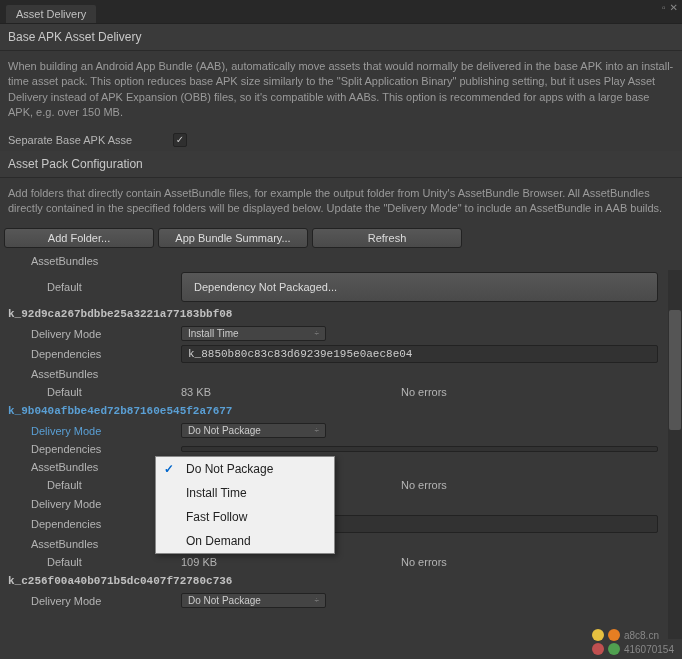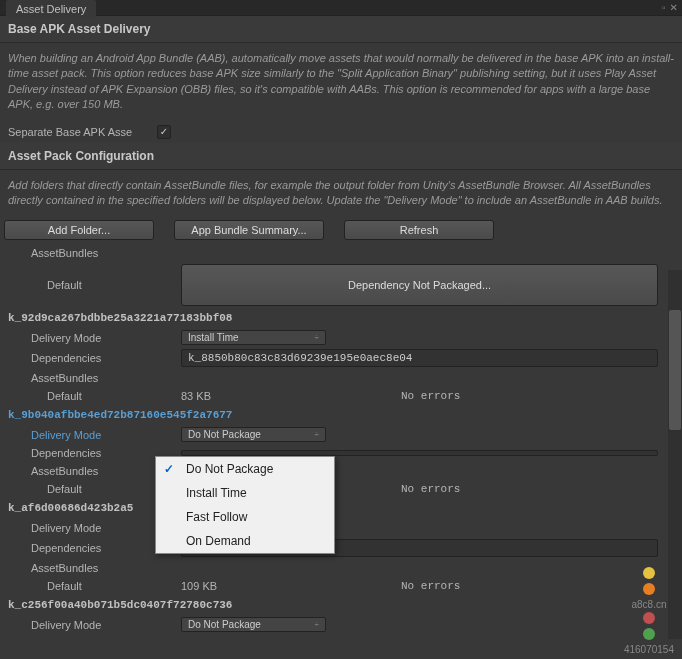--- a/index.html
+++ b/index.html
@@ -8,23 +8,23 @@
       color: #b4b4b4;
       font-family: Arial, sans-serif;
       font-size: 11px;
       width: 682px;
       height: 659px;
       overflow: hidden;
       position: relative;
     }
     .titlebar {
       background: #282828;
-      height: 16px;
-      display: flex;
-      align-items: flex-start;
+      height: 24px;
+      display: flex;
+      align-items: flex-end;
       padding: 0 6px;
       border-bottom: 1px solid #222;
       position: relative;
     }
     .title-tab {
       background: #383838;
       padding: 3px 10px;
       font-size: 11px;
       color: #c0c0c0;
       border-radius: 2px 2px 0 0;
@@ -34,58 +34,57 @@
       right: 4px;
       top: 2px;
       display: flex;
       gap: 4px;
       color: #888;
     }
     .window-controls span { cursor: pointer; font-size: 10px; }
     .section-header {
       background: #3a3a3a;
       padding: 6px 8px;
-      font-weight: bold;
+      font-weight: normal;
       font-size: 12px;
       color: #c8c8c8;
       border-bottom: 1px solid #2a2a2a;
     }
     .help-text {
       padding: 8px;
-      font-style: italic;
       color: #9a9a9a;
       line-height: 1.4;
       font-size: 11px;
     }
     .field-row {
       display: flex;
       align-items: center;
       padding: 4px 8px;
-      gap: 4px;
+      gap: 20px;
     }
     .field-label {
       color: #b4b4b4;
       min-width: 145px;
     }
     .checkbox {
       width: 14px;
       height: 14px;
       background: #2f2f2f;
       border: 1px solid #222;
       border-radius: 2px;
       display: flex;
       align-items: center;
       justify-content: center;
       color: #ccc;
       font-size: 10px;
       cursor: pointer;
     }
     .button-row {
       display: flex;
-      gap: 20px;
+      gap: 4px;
       padding: 4px;
     }
     .btn {
       background: linear-gradient(#575757, #4a4a4a);
       border: 1px solid #222;
       border-radius: 3px;
       color: #ddd;
       padding: 3px 12px;
       font-size: 11px;
       cursor: pointer;
@@ -143,32 +142,31 @@
       font-family: 'Courier New', monospace;
       font-size: 11px;
       margin-right: 16px;
     }
     .size-col {
       min-width: 220px;
       color: #b4b4b4;
     }
     .errors-col {
       color: #b4b4b4;
-      font-family: Liberation Mono, monospace;
     }
     .wide-btn {
       background: linear-gradient(#575757, #4a4a4a);
       border: 1px solid #222;
       border-radius: 3px;
       color: #ddd;
-      padding: 14px 12px;
+      padding: 8px 12px;
       font-size: 11px;
       cursor: pointer;
       flex: 1;
-      text-align: center;
+      text-align: left;
       margin-right: 16px;
     }
     .dropdown-menu {
       position: absolute;
       background: #f0f0f0;
       border: 1px solid #888;
       box-shadow: 2px 2px 6px rgba(0,0,0,0.4);
       min-width: 180px;
       z-index: 100;
       left: 155px;
@@ -191,21 +189,21 @@
     .footer-badges {
       position: absolute;
       bottom: 4px;
       right: 8px;
       display: flex;
       flex-direction: column;
       gap: 2px;
       font-size: 10px;
       color: #888;
     }
-    .footer-badges .row { display: flex; align-items: center; gap: 4px; flex-direction: column; }
+    .footer-badges .row { display: flex; align-items: center; gap: 4px; }
     .badge-icon {
       width: 12px;
       height: 12px;
       border-radius: 50%;
       display: inline-block;
     }
     .scrollbar-v {
       position: absolute;
       right: 0;
       top: 270px;
@@ -295,21 +293,20 @@
   </div>
   <div class="pack-row">
     <span class="pack-label">AssetBundles</span>
   </div>
   <div class="pack-row">
     <span class="pack-label indent">Default</span>
     <span class="size-col"></span>
     <span class="errors-col">No errors</span>
   </div>
 
-  <div class="pack-header">k_af6d00686d423b2a5</div>
   <div class="pack-row">
     <span class="pack-label">Delivery Mode</span>
     <div class="dropdown">
       <span>Do Not Package</span>
         <span class="dropdown-arrow">÷</span>
     </div>
   </div>
   <div class="pack-row">
     <span class="pack-label">Dependencies</span>
     <div class="text-field">None</div>

